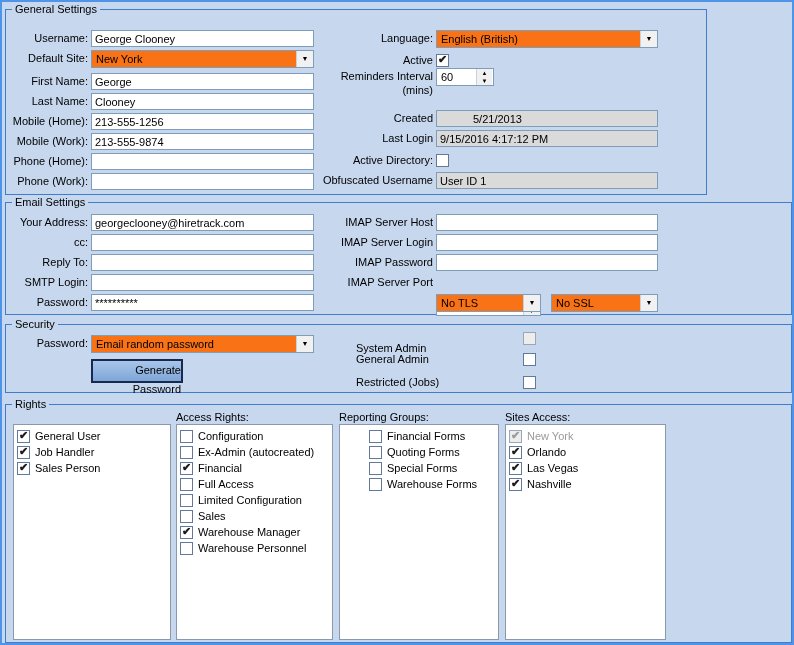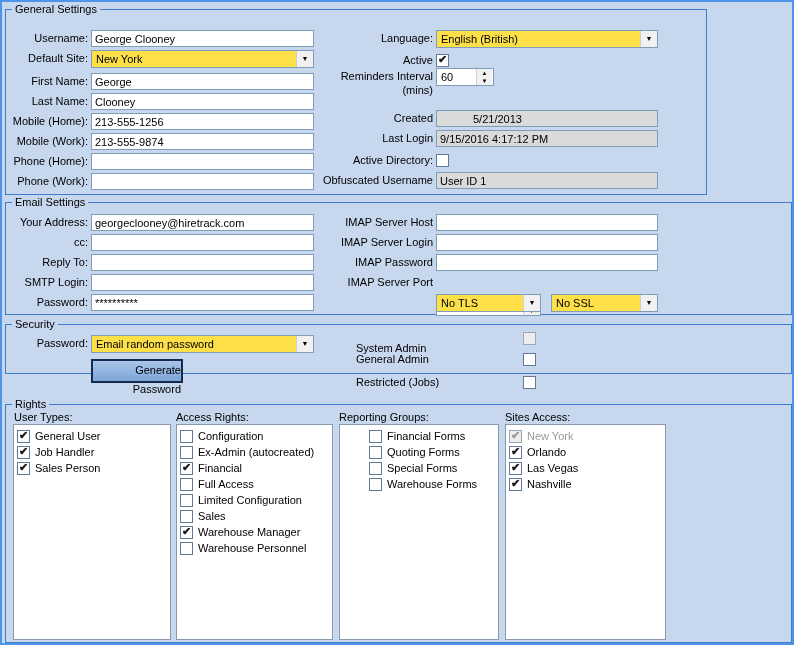--- a/index.html
+++ b/index.html
@@ -20,21 +20,21 @@
   .lbl { position:absolute; height:17px; line-height:17px; text-align:right; white-space:nowrap; }
   .lbl-l { text-align:left; }
 
   .txt {
     position:absolute; height:17px; background:#fff;
     border:1px solid #7f9db9; padding:0 3px;
     font-family:"Liberation Sans", sans-serif; font-size:11px; color:#000;
   }
   .txt.ro { background:#dadada; }
 
-  .combo { position:absolute; height:18px; background:#fde047; border:1px solid #7f9db9; }
+  .combo { position:absolute; height:18px; background:#f97316; border:1px solid #7f9db9; }
   .combo .val { position:absolute; left:4px; top:1px; line-height:15px; white-space:nowrap; }
   .combo .arrow-btn {
     position:absolute; right:0; top:0; bottom:0; width:17px;
     background:#f1f1f1; border-left:1px solid #c8d2dd;
     text-align:center; font-size:7px; line-height:16px; color:#000; cursor:default;
   }
 
   .spin { position:absolute; height:18px; background:#fff; border:1px solid #7f9db9; }
   .spin .val { position:absolute; left:4px; top:1px; line-height:15px; }
   .spin .btns { position:absolute; right:1px; top:0; bottom:0; width:16px; background:#f1f1f1; border-left:1px solid #c8d2dd; }
@@ -178,21 +178,21 @@
     <div class="combo" style="left:430px; top:91px; width:105px;">
       <span class="val">No TLS</span>
       <span class="arrow-btn">▼</span>
     </div>
     <div class="combo" style="left:545px; top:91px; width:107px;">
       <span class="val">No SSL</span>
       <span class="arrow-btn">▼</span>
     </div>
   </div>
 
-  <div class="group" style="left:3px; top:322px; width:787px; height:50px;">
+  <div class="group" style="left:3px; top:322px; width:787px; height:69px;">
     <span class="grp-lbl">Security</span>
 
     <span class="lbl" style="left:6px; top:10px; width:76px;">Password:</span>
     <div class="combo" style="left:85px; top:10px; width:223px;">
       <span class="val">Email random password</span>
       <span class="arrow-btn">▼</span>
     </div>
 
     <button class="btn" style="left:85px; top:34px; width:92px; height:24px;">Generate Password</button>
 
@@ -204,21 +204,20 @@
     <span class="lbl lbl-l" style="left:350px; top:26px; width:147px;">General Admin</span>
     <span class="cb cb-abs" style="left:517px; top:28px;"></span>
 
     <span class="lbl lbl-l" style="left:350px; top:49px; width:147px;">Restricted (Jobs)</span>
     <span class="cb cb-abs" style="left:517px; top:51px;"></span>
   </div>
 
   <div class="group" style="left:3px; top:402px; width:787px; height:239px;">
     <span class="grp-lbl">Rights</span>
 
-    <span class="lbl lbl-l" style="left:8px; top:4px; width:150px;">User Types:</span>
     <span class="lbl lbl-l" style="left:170px; top:4px; width:150px;">Access Rights:</span>
     <span class="lbl lbl-l" style="left:333px; top:4px; width:150px;">Reporting Groups:</span>
     <span class="lbl lbl-l" style="left:499px; top:4px; width:150px;">Sites Access:</span>
 
     <div class="list" style="left:7px; top:19px; width:158px; height:216px;">
       <div class="li">
           <span class="cb checked">
             <span class="tick">✔</span>
           </span>
           <span class="li-label">General User</span>

